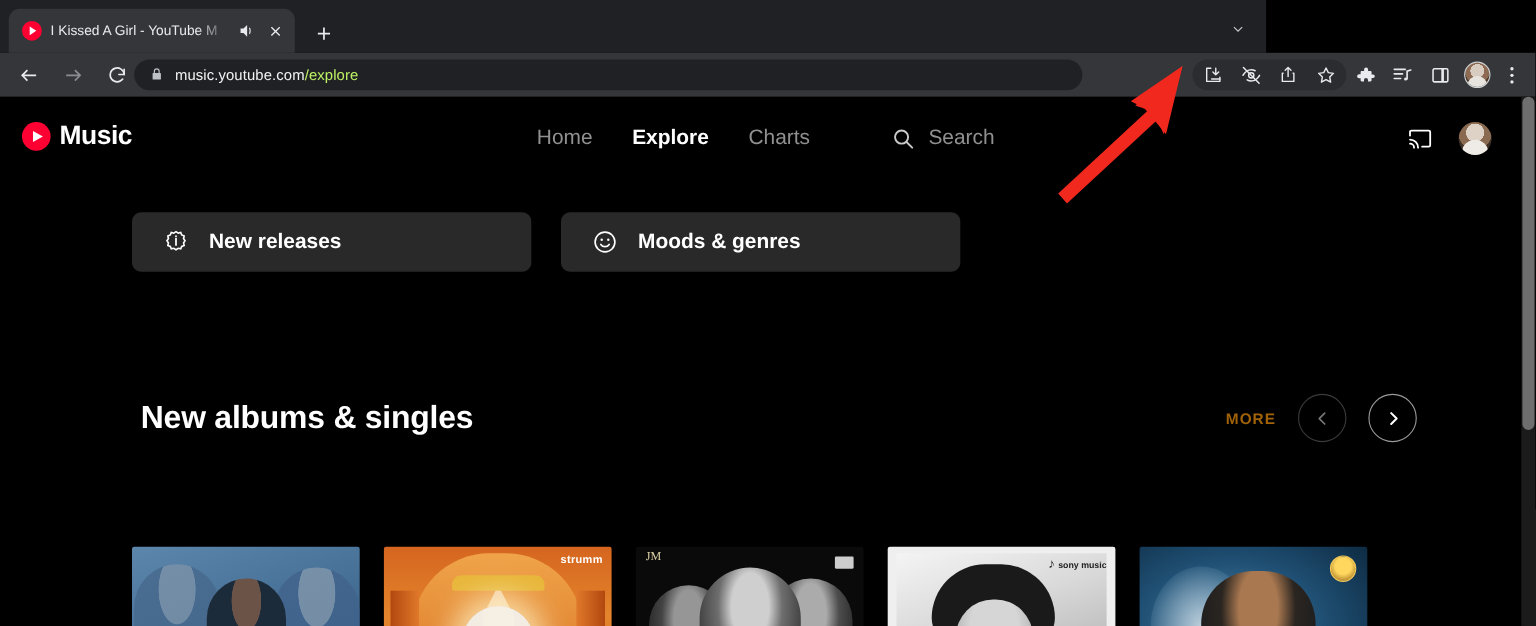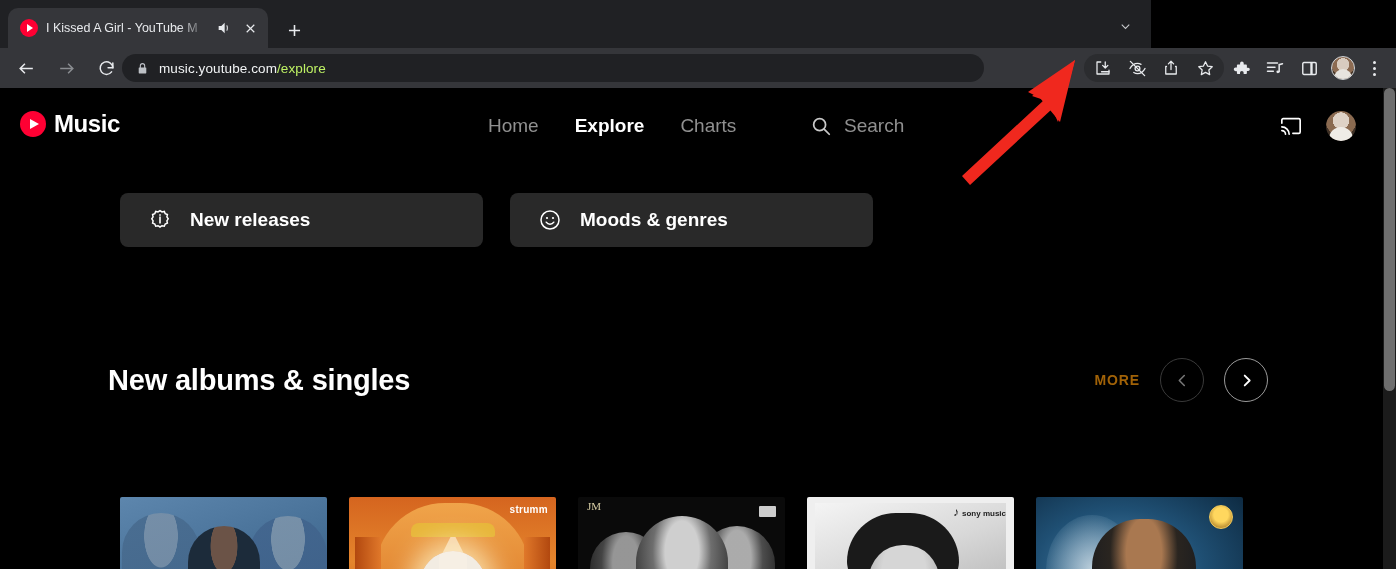--- a/index.html
+++ b/index.html
@@ -167,21 +167,21 @@
     display: flex; align-items: center; padding: 0 28px; gap: 18px;
   }
   .chip-label { color: #fff; font-size: 19px; font-weight: 700; white-space: nowrap; }
   .chip-icon { width: 24px; height: 24px; color: #fff; flex: 0 0 24px; }
   .chip.w1 { width: 363px; }
   .chip.w2 { width: 363px; }
   .chip.w3 { width: 363px; }
 
   
   .shelf-head {
-    position: absolute; left: 108px; top: 268px; width: 1160px; height: 48px;
+    position: absolute; left: 128px; top: 268px; width: 1160px; height: 48px;
     display: flex; align-items: center;
   }
   .shelf-title { color: #fff; font-size: 29px; font-weight: 700; letter-spacing: -0.2px; }
   .shelf-actions {
     position: absolute; right: 0; top: 0; height: 48px;
     display: flex; align-items: center; gap: 20px;
   }
   .more-link { color: #a16207; font-size: 14px; font-weight: 700; letter-spacing: .9px; }
   .circle-btn {
     width: 44px; height: 44px; border-radius: 50%;

